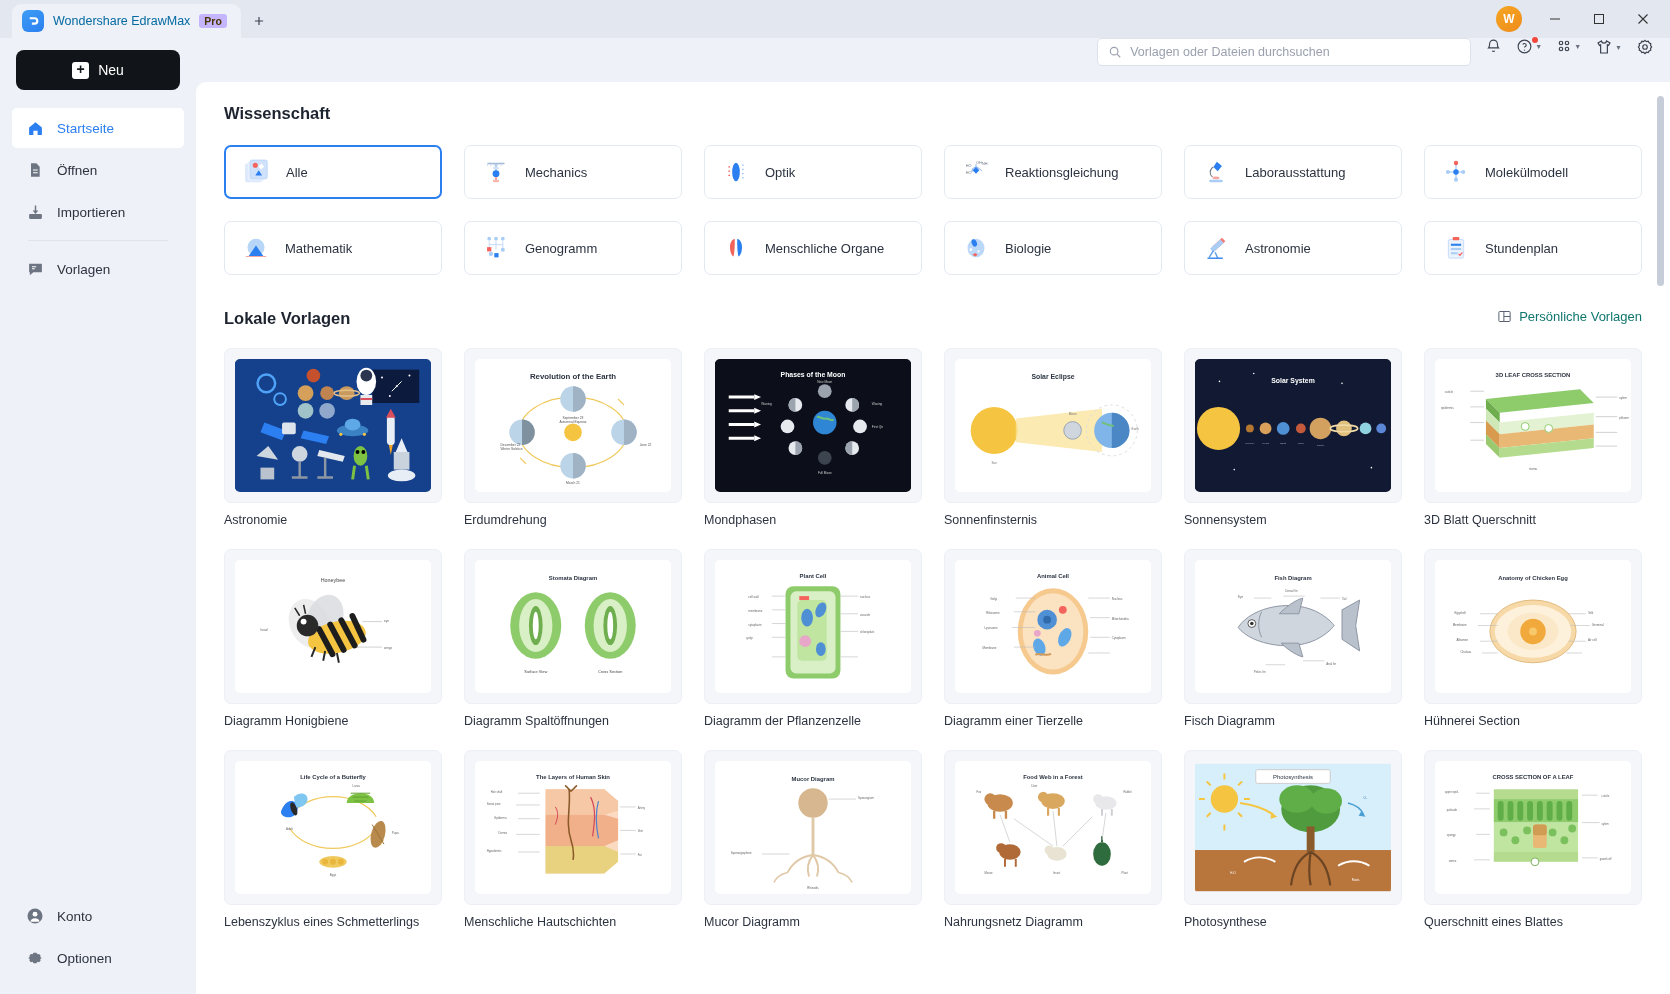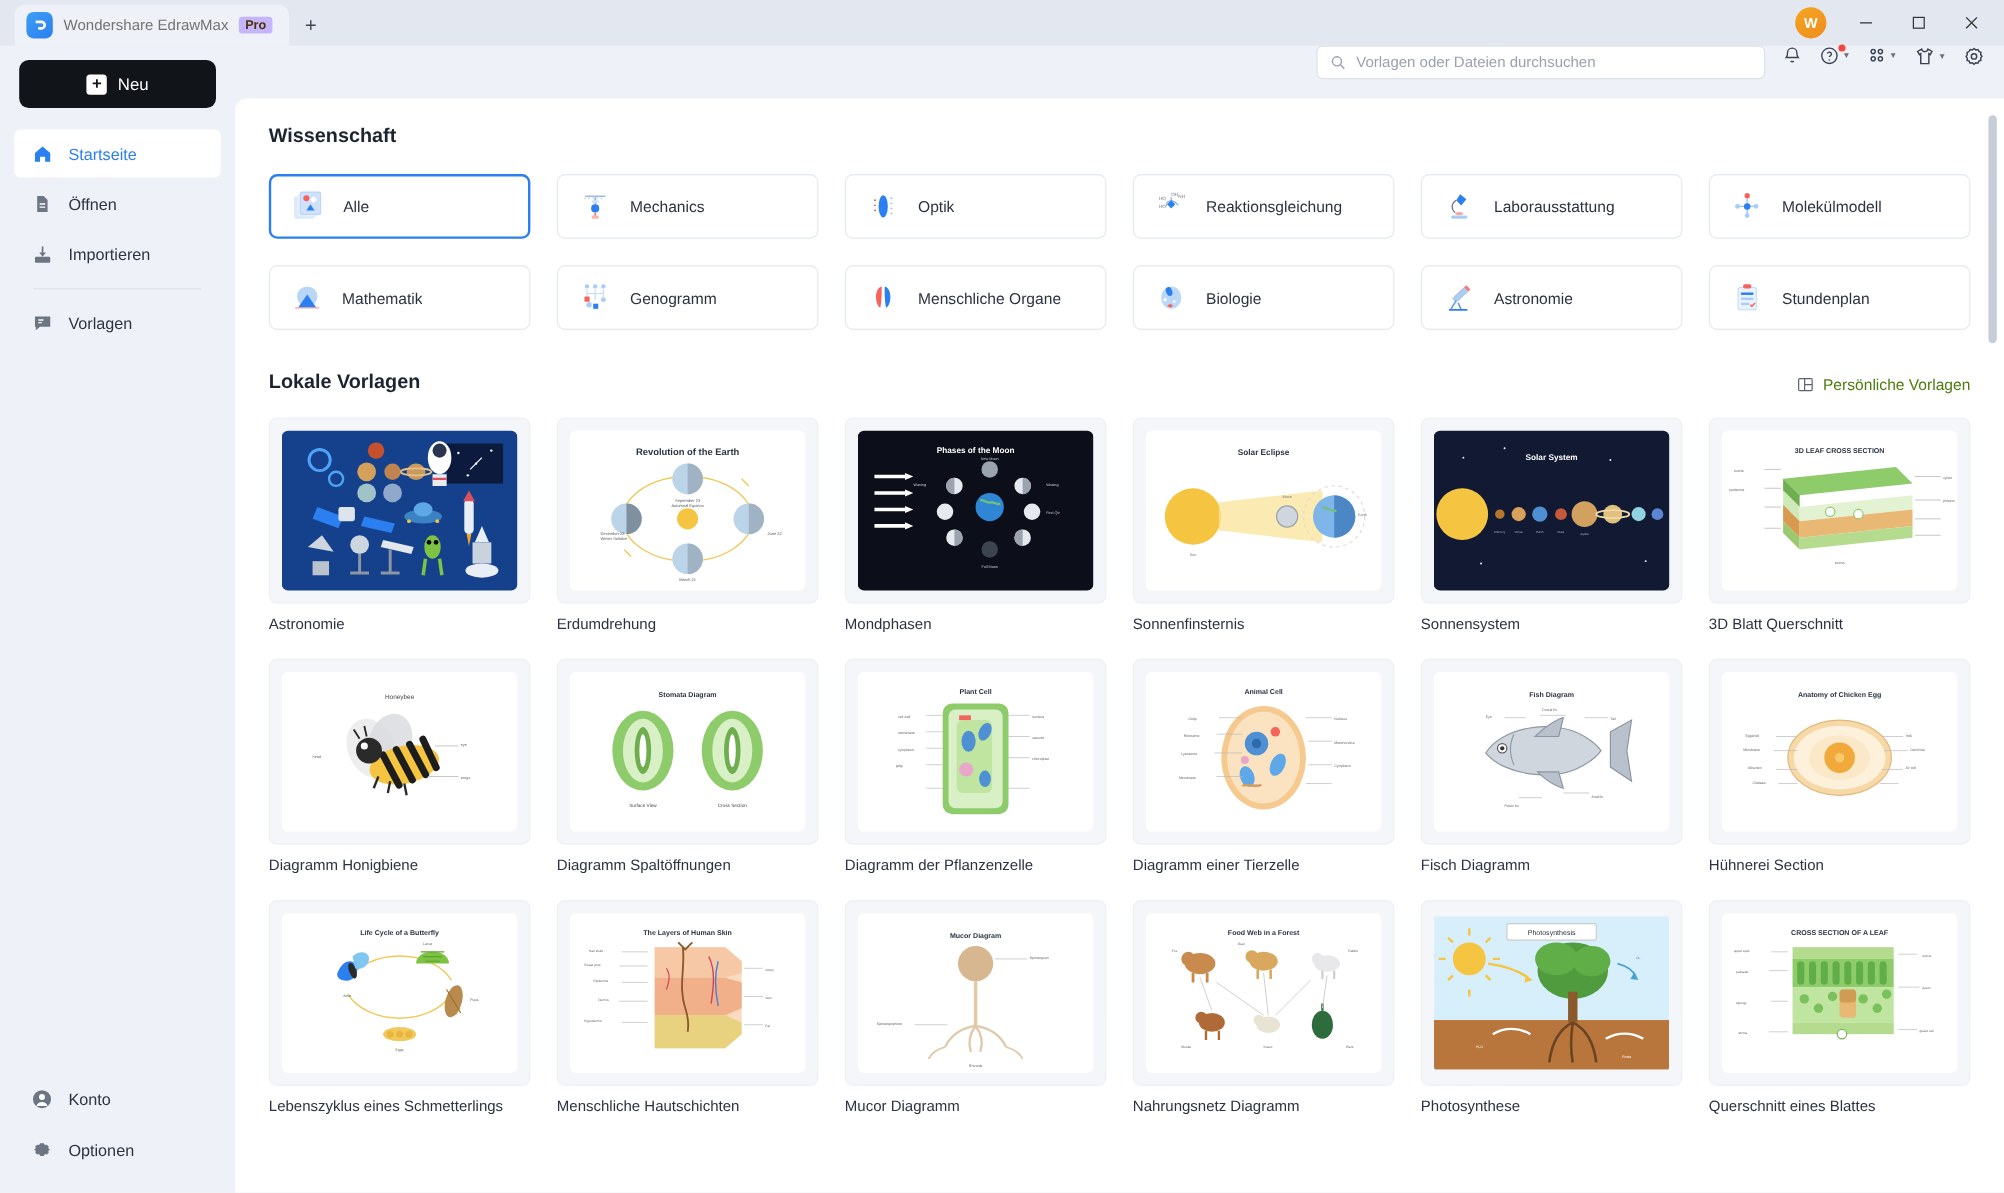--- a/index.html
+++ b/index.html
@@ -19,21 +19,21 @@
     margin-left: 12px; height: 34px; background: #eef1f7;
     border-radius: 9px 9px 0 0; display: flex; align-items: center;
     padding: 0 14px 0 10px; gap: 9px; min-width: 215px;
   }
   .tab-logo {
     width: 22px; height: 22px; border-radius: 6px;
     background: linear-gradient(145deg,#3f9ef6,#2b7ff0);
     display: flex; align-items: center; justify-content: center;
     color: #fff; font-size: 13px; font-weight: bold;
   }
-  .tab-title { font-size: 12.5px; color: #737373; white-space: nowrap; }
+  .tab-title { font-size: 12.5px; color: #0369a1; white-space: nowrap; }
   .pro-badge {
     background: #c4b5fd; color: #4a3500; font-size: 10.5px; font-weight: bold;
     border-radius: 3px; padding: 1px 5px;
   }
   .newtab {
     width: 36px; height: 34px; display: flex; align-items: center;
     justify-content: center; color: #444; font-size: 19px; font-weight: 300;
   }
   .wincontrols {
     position: absolute; right: 0; top: 0; height: 38px;
@@ -126,27 +126,27 @@
   .cat-card {
     height: 54px; border: 1px solid #e4e8f0; border-radius: 7px;
     background: #fff; display: flex; align-items: center; gap: 12px;
     padding: 0 14px; cursor: pointer;
   }
   .cat-card.selected { border: 2px solid #2b7ff0; }
   .cat-ico { width: 34px; height: 34px; flex-shrink: 0; }
   .cat-label { font-size: 13px; color: #2c3340; white-space: nowrap; overflow: hidden; text-overflow: ellipsis; }
 
   .local-head {
-    display: flex; align-items: flex-end; justify-content: space-between;
+    display: flex; align-items: flex-start; justify-content: space-between;
     margin-bottom: 20px;
     gap: 16px;
   }
   .personal-btn {
     display: flex; align-items: center; gap: 7px; font-size: 13px;
-    color: #4d7c0f; cursor: pointer;
+    color: #0f766e; cursor: pointer;
   }
 
   
   .tpl-grid { display: grid; grid-template-columns: repeat(6, 1fr); gap: 22px; }
   .tpl-card { cursor: pointer; }
   .tpl-thumb {
     height: 155px; background: #f4f6fa; border: 1px solid #eceff5;
     border-radius: 7px; display: flex; align-items: center;
     justify-content: center; padding: 10px; overflow: hidden;
   }

